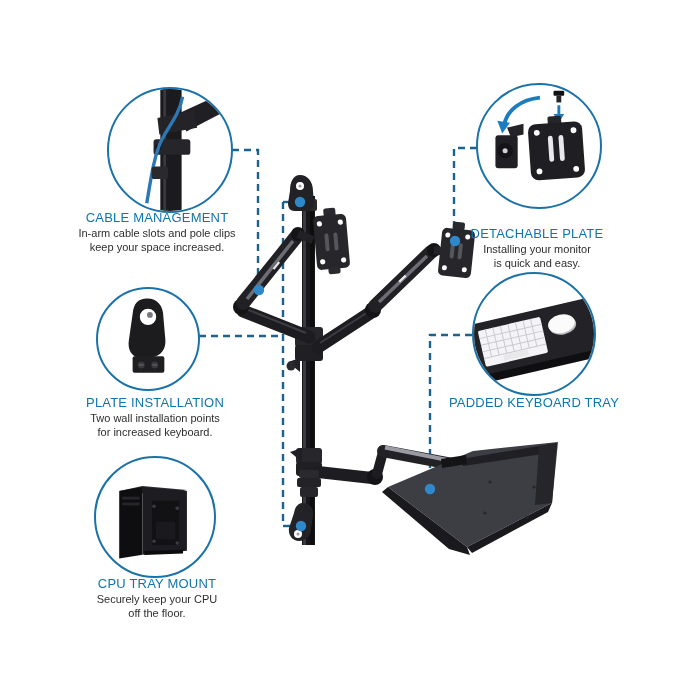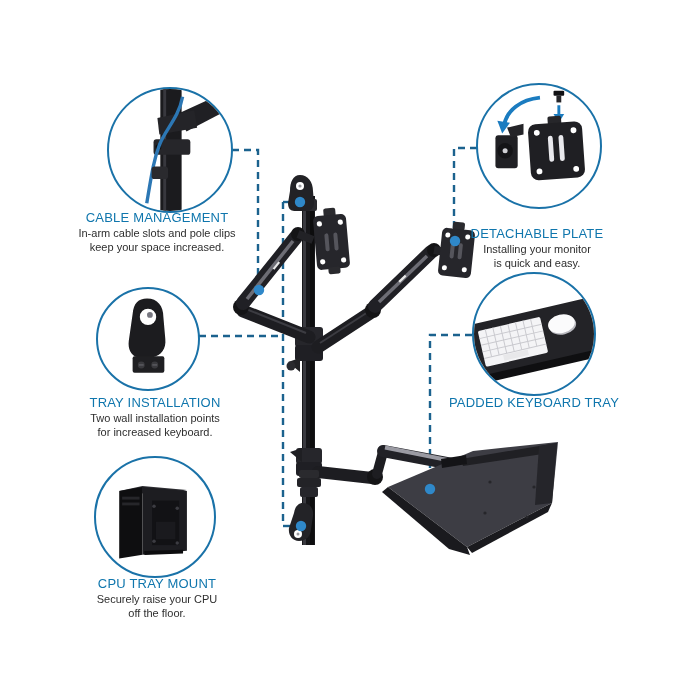--- a/index.html
+++ b/index.html
@@ -252,32 +252,32 @@
 
   <div class="feature-text" style="left:427px;top:226px;width:220px;">
     <div class="feature-title">DETACHABLE PLATE</div>
     <div class="feature-desc">
       <span>Installing your monitor</span><br>
       <span>is quick and easy.</span>
     </div>
   </div>
 
   <div class="feature-text" style="left:55px;top:395px;width:200px;">
-    <div class="feature-title">TRAY INSTALLATION</div>
+    <div class="feature-title">PLATE INSTALLATION</div>
     <div class="feature-desc">
       <span>Two wall installation points</span><br>
       <span>for increased keyboard.</span>
     </div>
   </div>
 
   <div class="feature-text" style="left:424px;top:395px;width:220px;">
     <div class="feature-title">PADDED KEYBOARD TRAY</div>
   </div>
 
   <div class="feature-text" style="left:57px;top:576px;width:200px;">
     <div class="feature-title">CPU TRAY MOUNT</div>
     <div class="feature-desc">
-      <span>Securely raise your CPU</span><br>
+      <span>Securely keep your CPU</span><br>
       <span>off the floor.</span>
     </div>
   </div>
 
 </div>
 
 </body></html>

